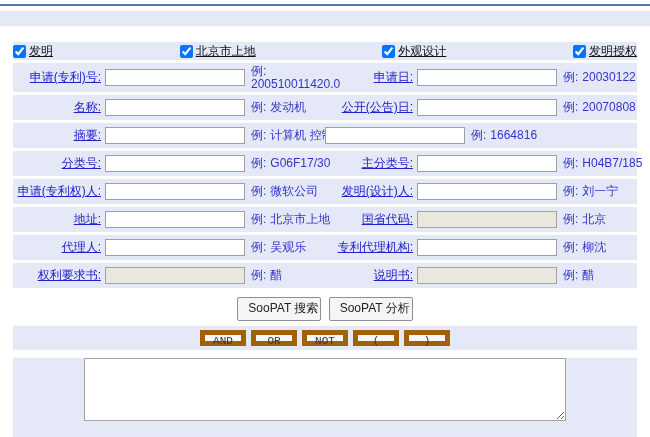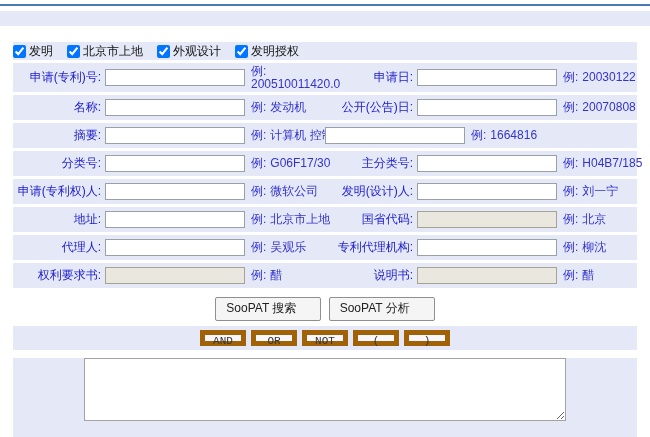--- a/index.html
+++ b/index.html
@@ -5,40 +5,40 @@
   * { box-sizing: border-box; margin: 0; padding: 0; }
   html,body { width: 650px; height: 437px; background: #fff; overflow: hidden; }
   body { font-family: "Liberation Sans", "DejaVu Sans", sans-serif; font-size: 12px; color: #111; }
 
   .top-line   { margin-top: 4px; height: 2px; background: #4a78b8; }
   .top-bar    { margin-top: 5px; height: 15px; background: #e5e9f7; }
 
   .form-wrap  { width: 624px; margin: 16px auto 0 13px; }
 
   .filter-row { height: 18px; background: #e5e9f7; display: flex; align-items: center;
-                justify-content: flex-start; gap: 14px; margin-bottom: 3px; }
+                justify-content: space-between; gap: 14px; margin-bottom: 3px; text-decoration: underline; }
   .filter-item{ display: flex; align-items: center; gap: 3px; color: #111; }
   .filter-item input { width: 13px; height: 13px; margin: 0; }
 
   .f-row      { display: flex; background: #e5e9f7; margin-bottom: 3px; height: 25px; }
   .f-row.tall { height: 29px; }
   .half       { width: 312px; display: flex; align-items: center; }
   .flabel     { display: inline-block; width: 88px; flex: none; text-align: right;
-                color: #2222cc; cursor: pointer;
+                color: #2222cc; text-decoration: underline; cursor: pointer;
                 margin-right: 4px; white-space: nowrap; }
   .finput     { width: 140px; height: 17px; flex: none; border: 1px solid #9aa0a8;
                 background: #fff; font: inherit; padding: 0 2px; }
   .finput.disabled { background: #eae8de; border-color: #a6a294; }
   .example    { color: #3333cc; margin-left: 6px; white-space: pre; line-height: 13px; }
   .example i  { font-style: normal; }
   .example .exv { margin-left: 4px; }
   .example.stacked i { display: block; margin-left: 0; }
 
   .action-row { padding: 6px 0 5px 0; text-align: center; background: #fff; }
-  .btn        { display: inline-block; margin: 0 2px; padding: 2px 24px 3px 10px;
+  .btn        { display: inline-block; margin: 0 2px; padding: 2px 2px 3px 10px;
                 font: inherit; color: #222; background: #f5f5f5;
                 border: 1px solid #8f8f8f; border-radius: 2px; cursor: pointer; }
 
   .op-row     { height: 24px; background: #e5e9f7; display: flex; align-items: center;
                 justify-content: center; gap: 5px; }
   .op-btn     { width: 46px; height: 16px; font-family: "Liberation Mono", monospace;
                 font-size: 11px; line-height: 13px; color: #333; background: #f7f7fd;
                 border: 5px solid #a16207; cursor: pointer; }
 
   .query-panel { margin-top: 8px; height: 80px; background: #e5e9f7; }

